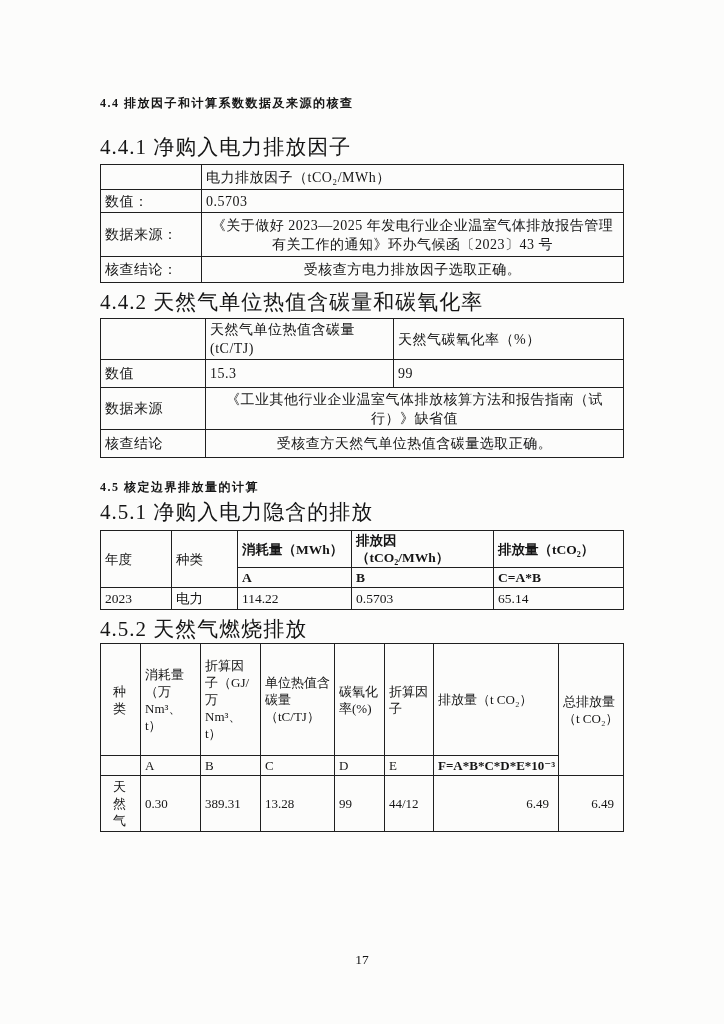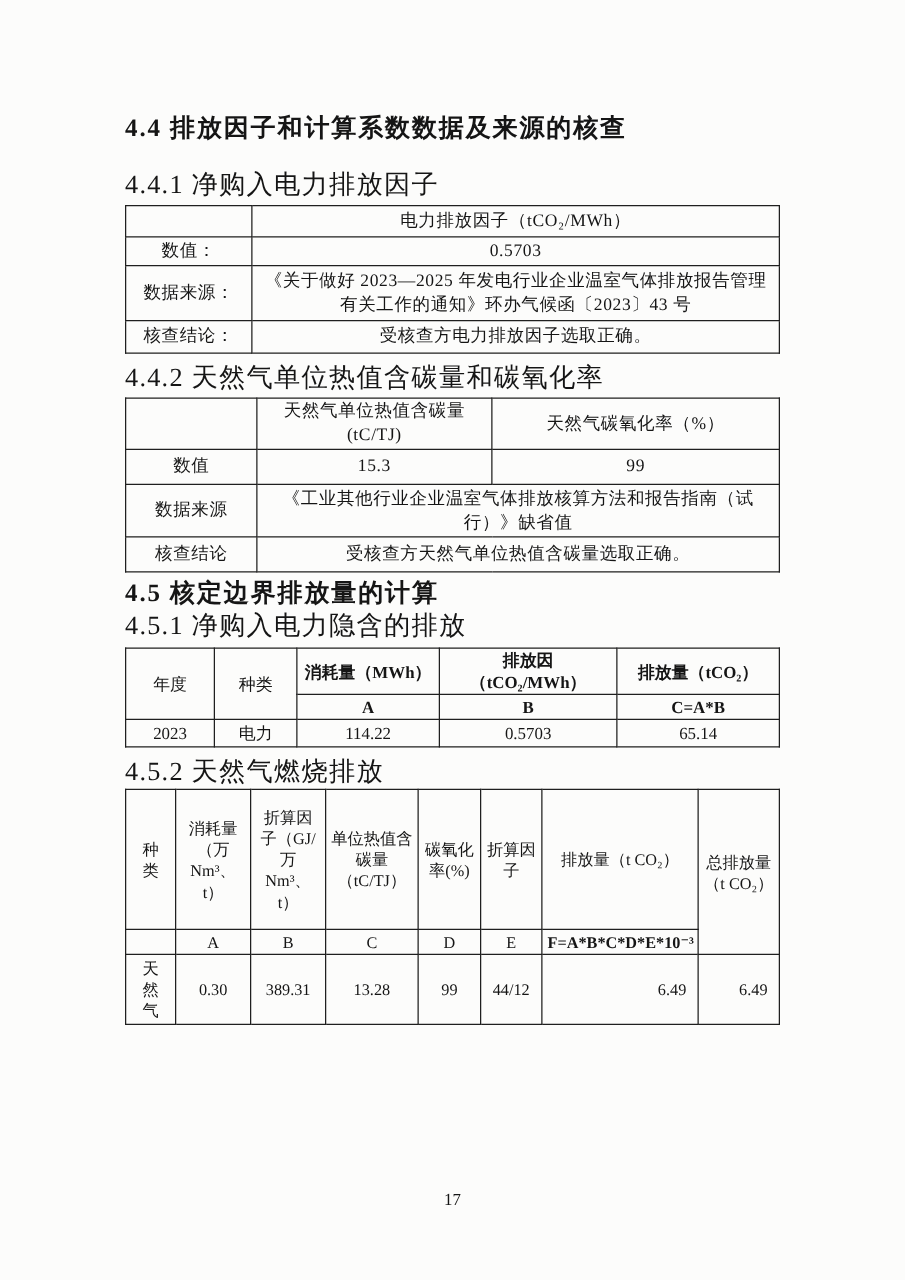--- a/index.html
+++ b/index.html
@@ -10,52 +10,52 @@
     font-family:"Liberation Serif","DejaVu Serif",serif;
     position:relative;
     overflow:hidden;
   }
   .content {
     position:absolute; left:100px; top:0;
     width:524px;
     padding-top:93px;
   }
   .sec-title {
-    font-size:20px; font-weight:bold; letter-spacing:1.5px;
+    font-size:12px; font-weight:bold; letter-spacing:1.5px;
     line-height:21px; margin:0;
   }
   .sub-title {
     font-size:21px; font-weight:normal; letter-spacing:1px;
     line-height:21px; margin:0;
   }
   .mt-h441 { margin-top:23px; }
   .mt-t1   { margin-top:6px; }
   .mt-h442 { margin-top:9px; }
   .mt-t2   { margin-top:5px; }
-  .mt-h45  { margin-top:7px; }
+  .mt-h45  { margin-top:19px; }
   .mt-para { margin-top:8px; }
   .mt-h451 { margin-top:4px; }
   .mt-t3   { margin-top:7px; }
   .mt-h452 { margin-top:9px; }
   .mt-t4   { margin-top:3px; }
 
   .body-para {
     font-size:17px; line-height:38px; letter-spacing:1.5px;
     text-indent:34px; text-align:justify; margin:0;
   }
 
   table {
     border-collapse:collapse;
     width:100%;
     table-layout:fixed;
   }
   td {
     border:1.5px solid #1f1f1f;
     padding:1px 4px;
-    text-align:center;
+    text-align:left;
     vertical-align:middle;
     overflow:hidden;
   }
   .t12 { font-size:14px; letter-spacing:0.5px; }
   .t12 td { line-height:19px; }
   .t3 { font-size:13.5px; }
   .t3 td { line-height:17px; }
   .t4 { font-size:13px; }
   .t4 td { line-height:17px; }
 

